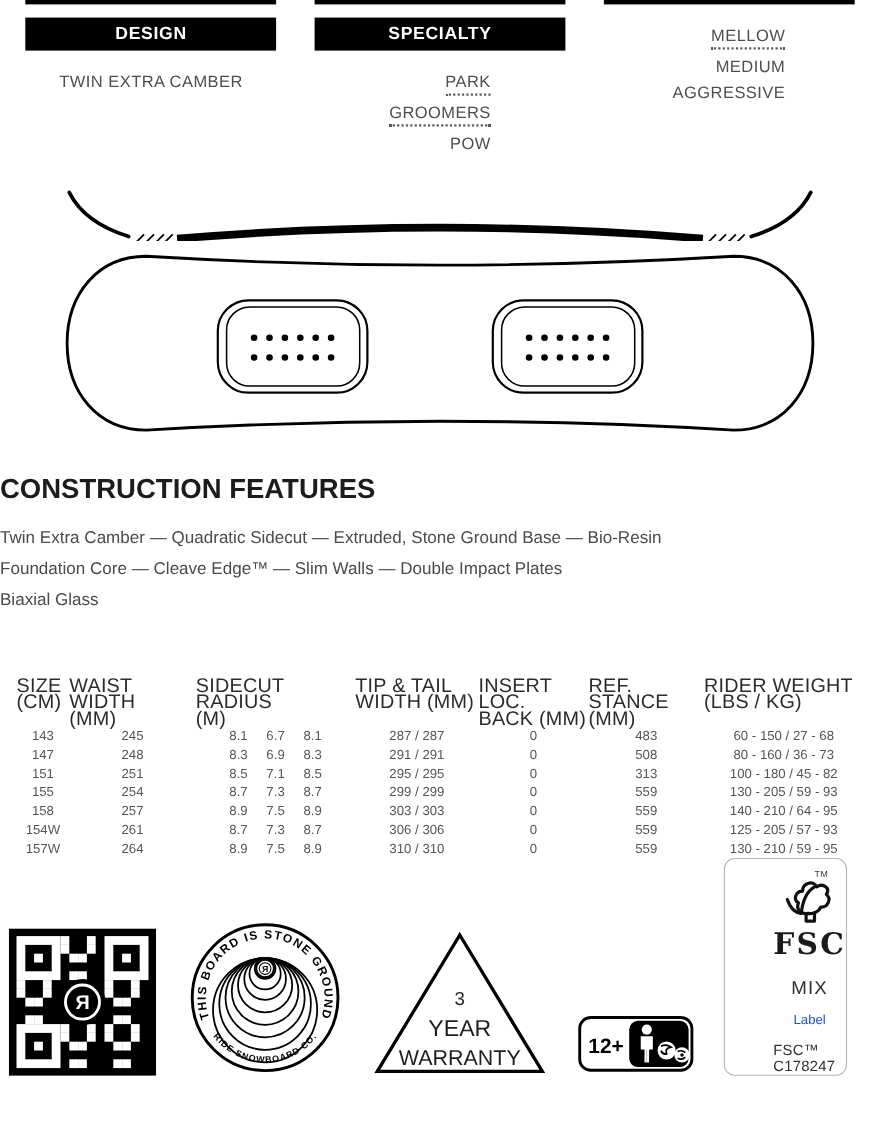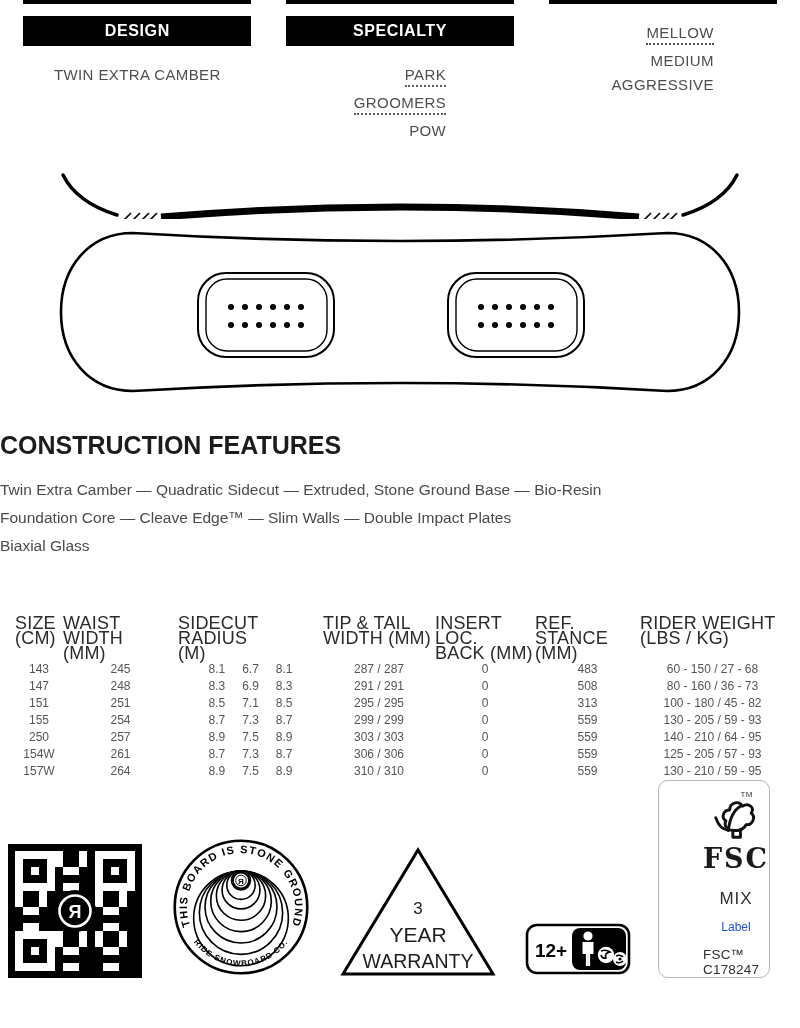--- a/index.html
+++ b/index.html
@@ -230,21 +230,21 @@
             <span>8.7</span>
             <span>7.3</span>
             <span>8.7</span>
           </div>
           <div class="td">299 / 299</div>
           <div class="td">0</div>
           <div class="td">559</div>
           <div class="td">130 - 205 / 59 - 93</div>
         </div>
         <div class="tr">
-          <div class="td">250</div>
+          <div class="td">158</div>
           <div class="td">257</div>
           <div class="td sidecut">
             <span>8.9</span>
             <span>7.5</span>
             <span>8.9</span>
           </div>
           <div class="td">303 / 303</div>
           <div class="td">0</div>
           <div class="td">559</div>
           <div class="td">140 - 210 / 64 - 95</div>

